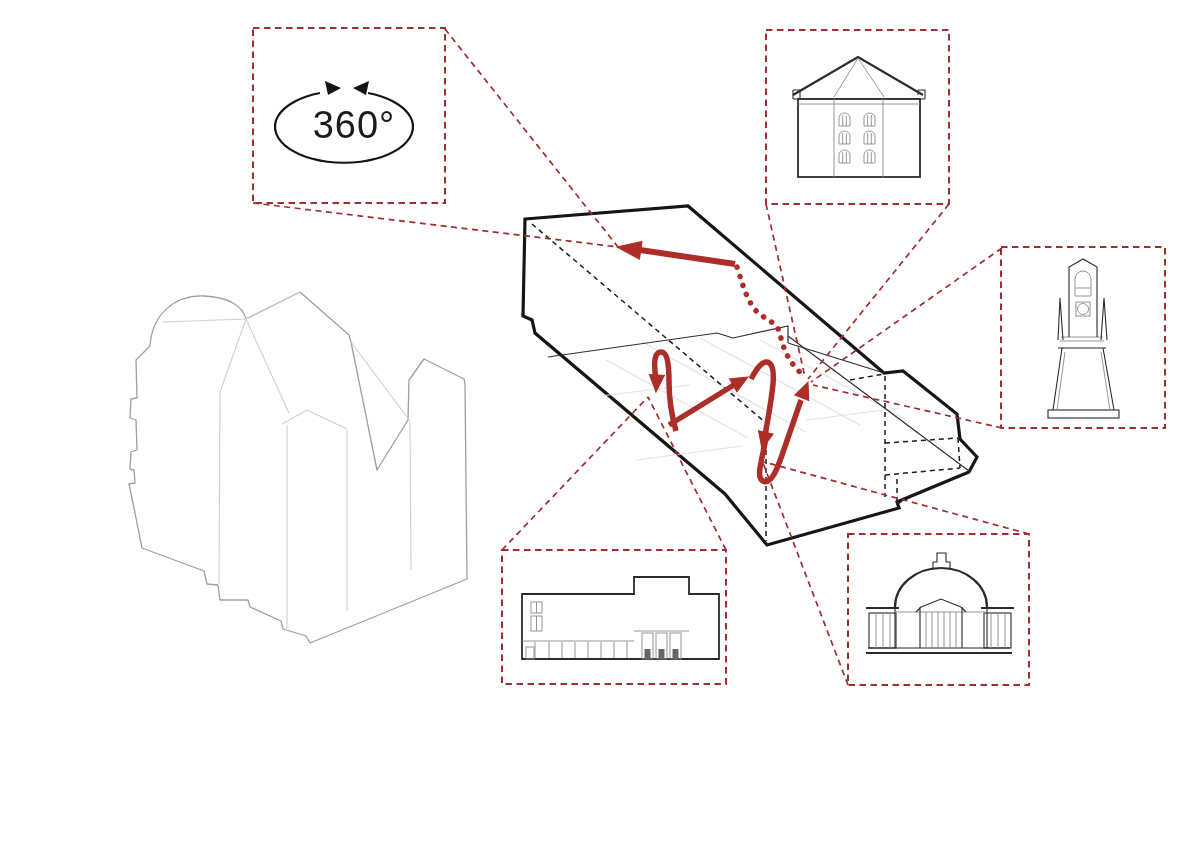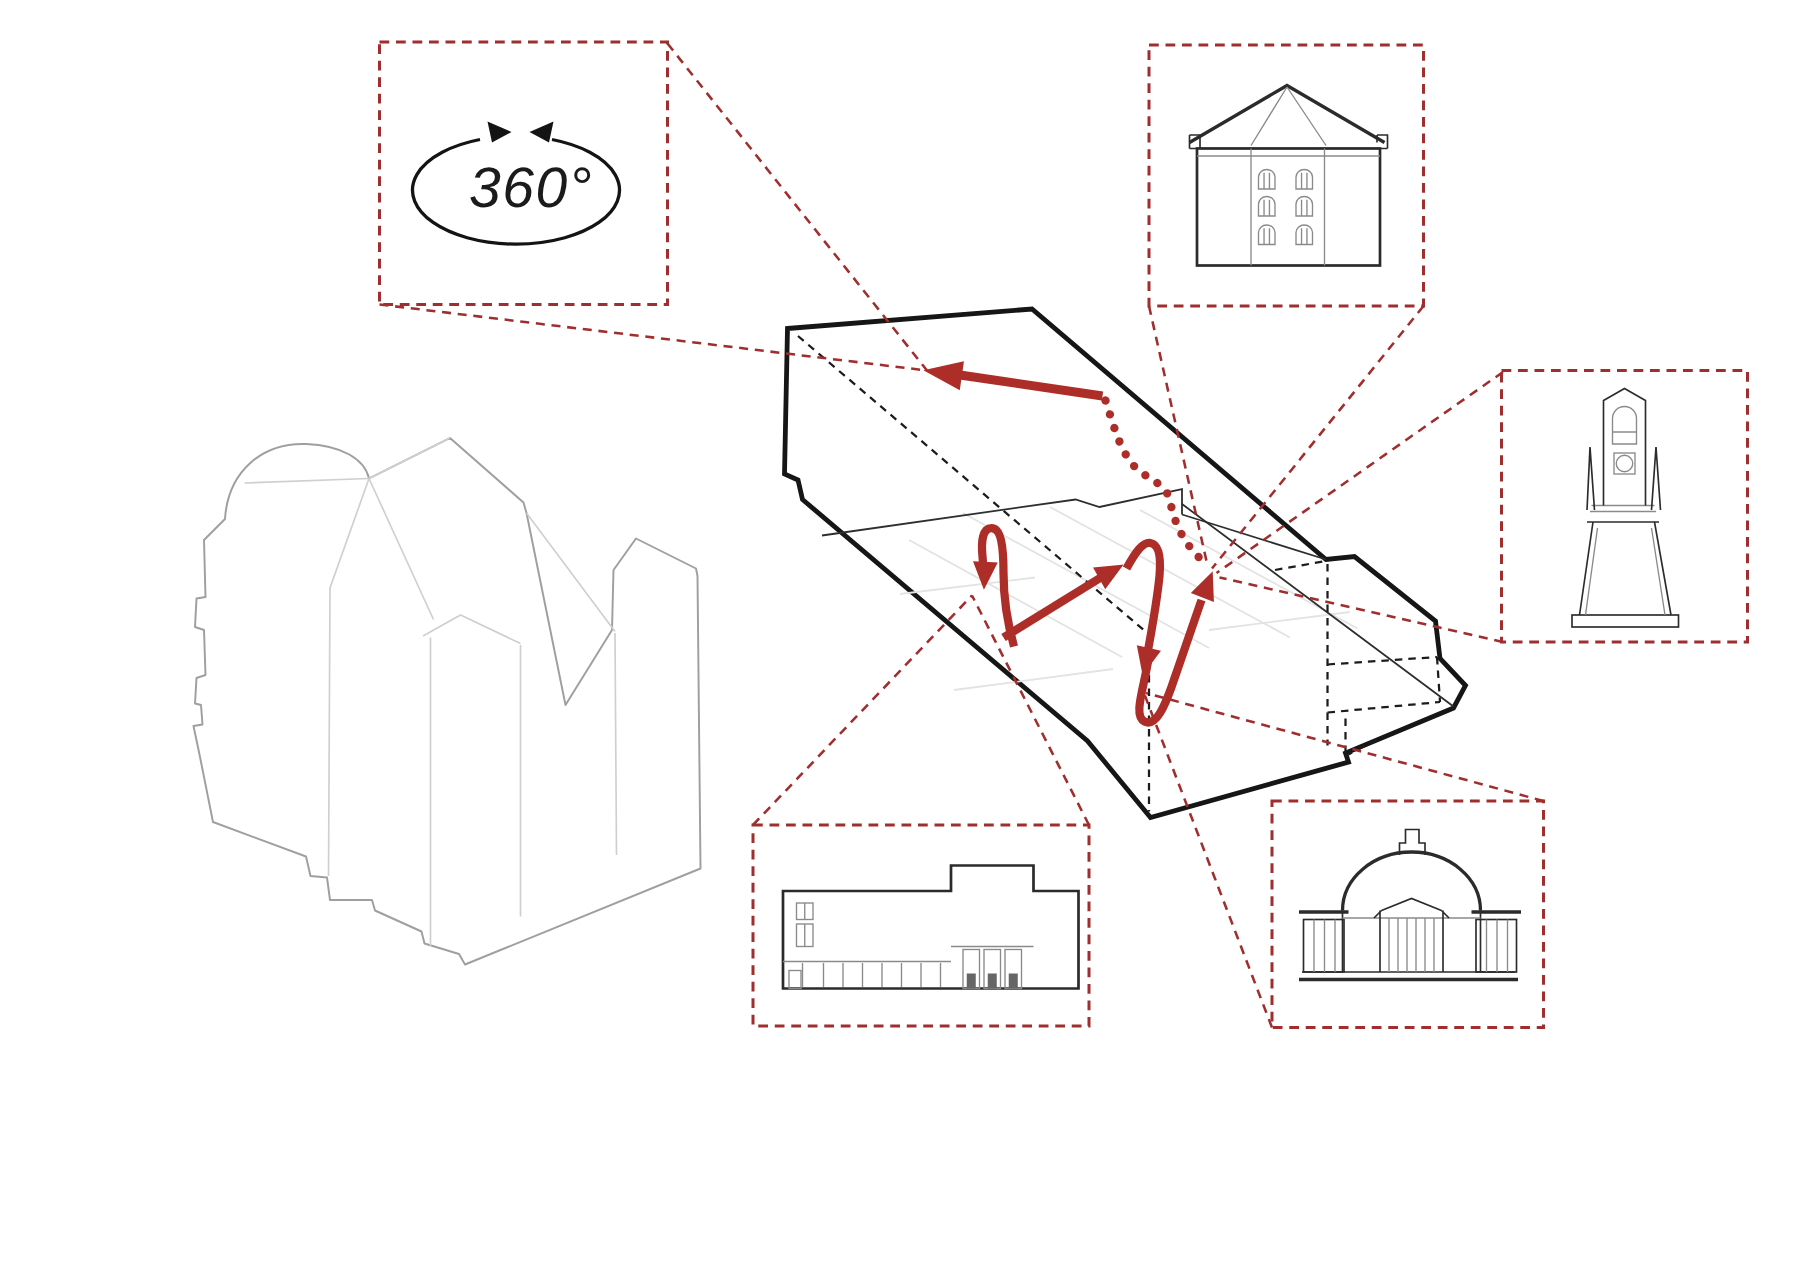--- a/index.html
+++ b/index.html
@@ -1,17 +1,17 @@
 <!DOCTYPE html>
 <html><head>
 <meta charset="utf-8">
 <style>
   html,body{margin:0;padding:0;background:#fff;}
   .canvas{position:relative;width:1200px;height:848px;background:#fff;overflow:hidden;
-          font-family:"Liberation Sans",sans-serif;font-style:italic;}
+          font-family:"Liberation Sans",sans-serif;}
   svg{position:absolute;left:0;top:0;}
   .conn{stroke-width:1.7;stroke-dasharray:6 4.5;fill:none;}
   .rbox{stroke-width:2;stroke-dasharray:6.5 4.5;fill:none;}
   .shaft{stroke-width:6;fill:none;}
   .shaft2{stroke-width:5.5;fill:none;stroke-linecap:butt;}
   .dots{stroke-width:5.5;fill:none;stroke-linecap:round;stroke-dasharray:0.1 9.5;}
   .outline-main{stroke:#161616;stroke-width:3.2;fill:#ffffff;stroke-linejoin:miter;}
   .thin{stroke:#2e2e2e;stroke-width:1.2;fill:none;}
   .bdash{stroke:#1c1c1c;stroke-width:1.5;stroke-dasharray:5 4;fill:none;}
   .grid{stroke:#e3e3e3;stroke-width:1.2;}

